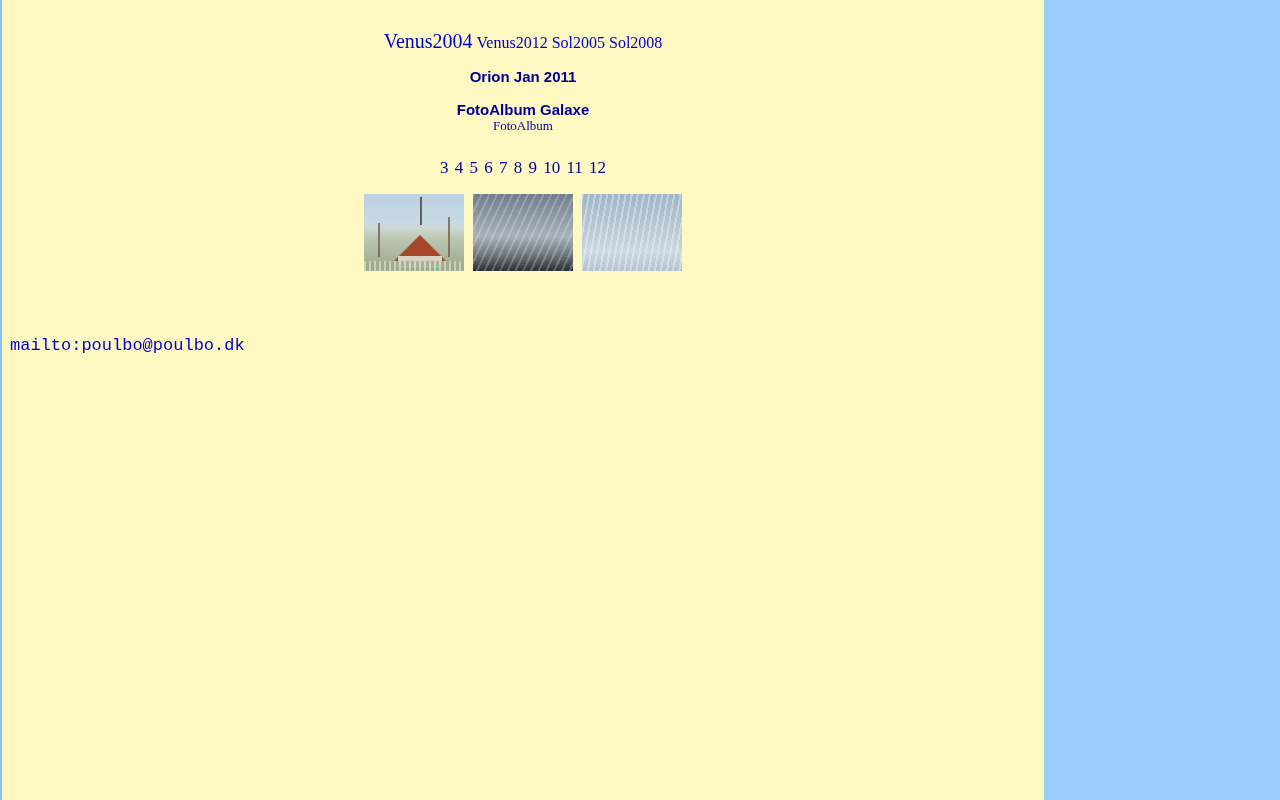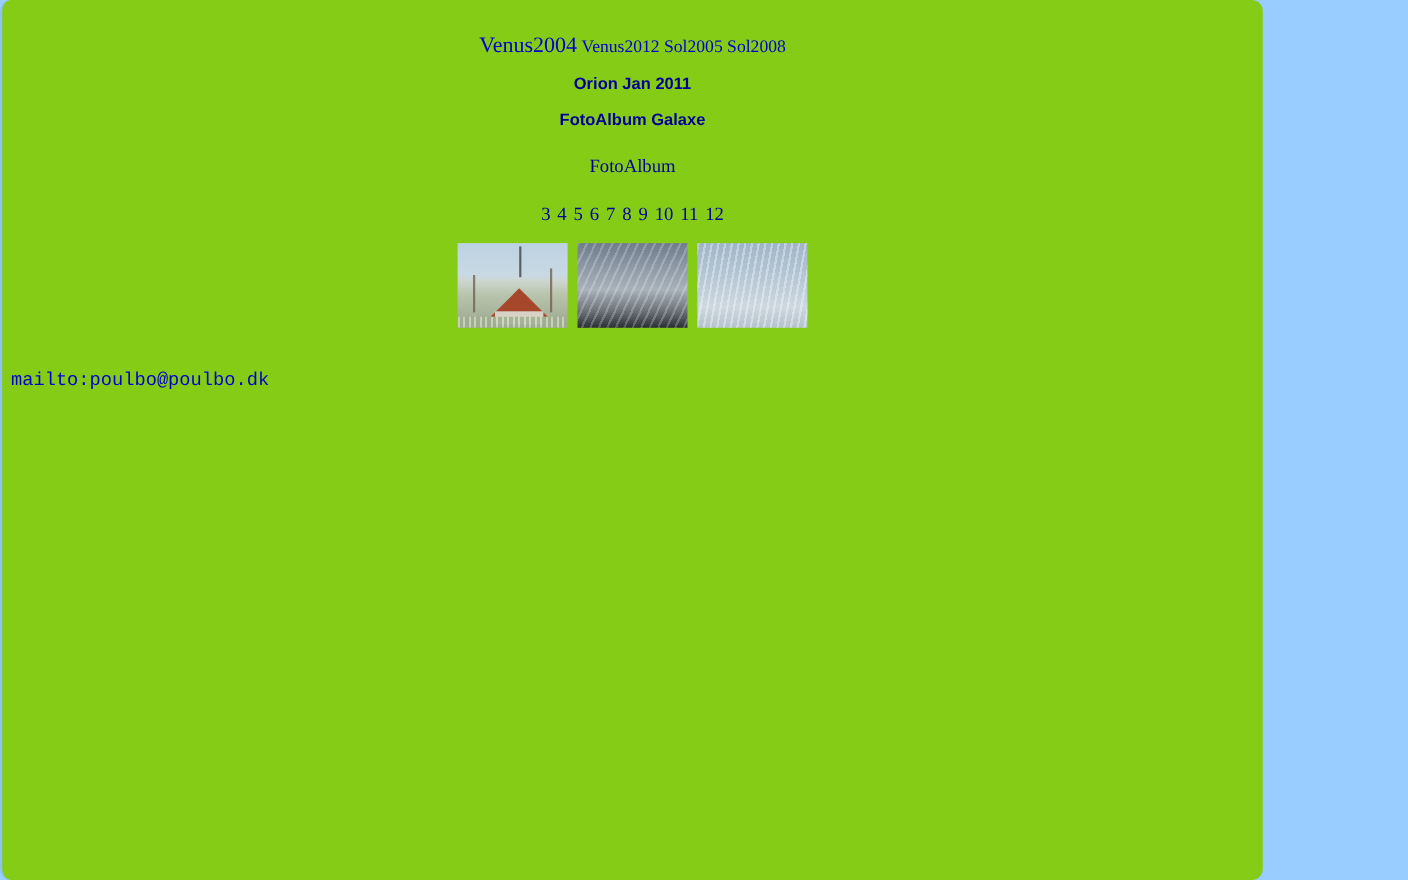--- a/index.html
+++ b/index.html
@@ -8,26 +8,25 @@
   }
   body {
     width: 1280px;
     height: 800px;
     background: #99ccff;
     font-family: "Liberation Serif", serif;
     overflow: hidden;
   }
   .page {
     position: relative;
-    width: 1148px;
+    width: 1044px;
     height: 800px;
-    background: #84cc16;
+    background: #fef9c3;
     box-sizing: border-box;
     border-left: 2px solid #8ec2f2;
-    border-radius: 10px;
   }
   .center-col {
     width: 100%;
     text-align: center;
   }
   .row-top {
     padding-top: 30px;
     line-height: 1.1;
   }
   a.navlink {
@@ -43,22 +42,22 @@
     color: #0000cc;
   }
   .row-heading {
     margin-top: 16px;
     font-family: "Liberation Sans", sans-serif;
     font-size: 15px;
     font-weight: bold;
     color: #000099;
   }
   .row-fotoalbum {
-    margin-top: 23px;
-    font-size: 17px;
+    margin-top: 0;
+    font-size: 13px;
     color: #000099;
   }
   .row-pages {
     margin-top: 24px;
     font-size: 17px;
     color: #000099;
   }
   .row-pages a {
     color: #000099;
     text-decoration: none;

